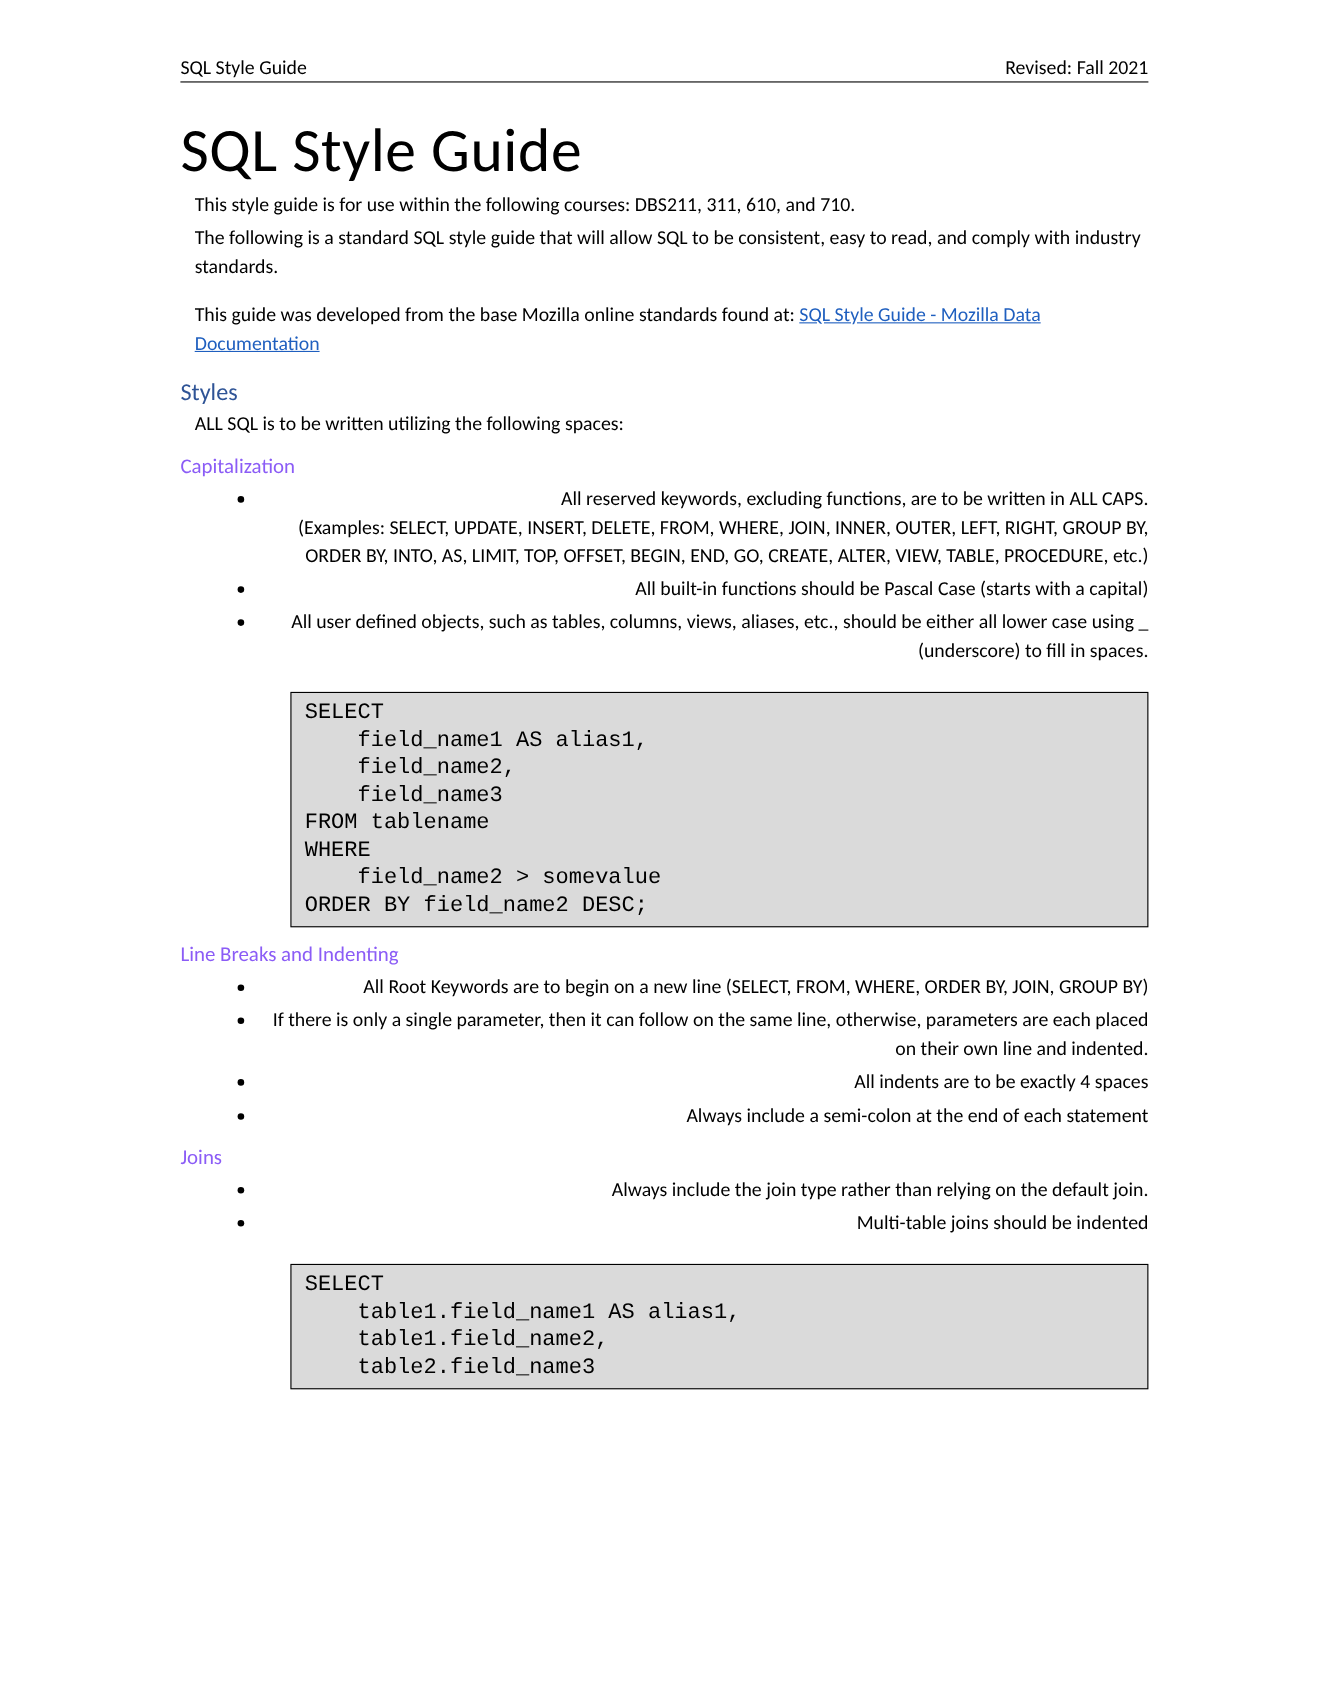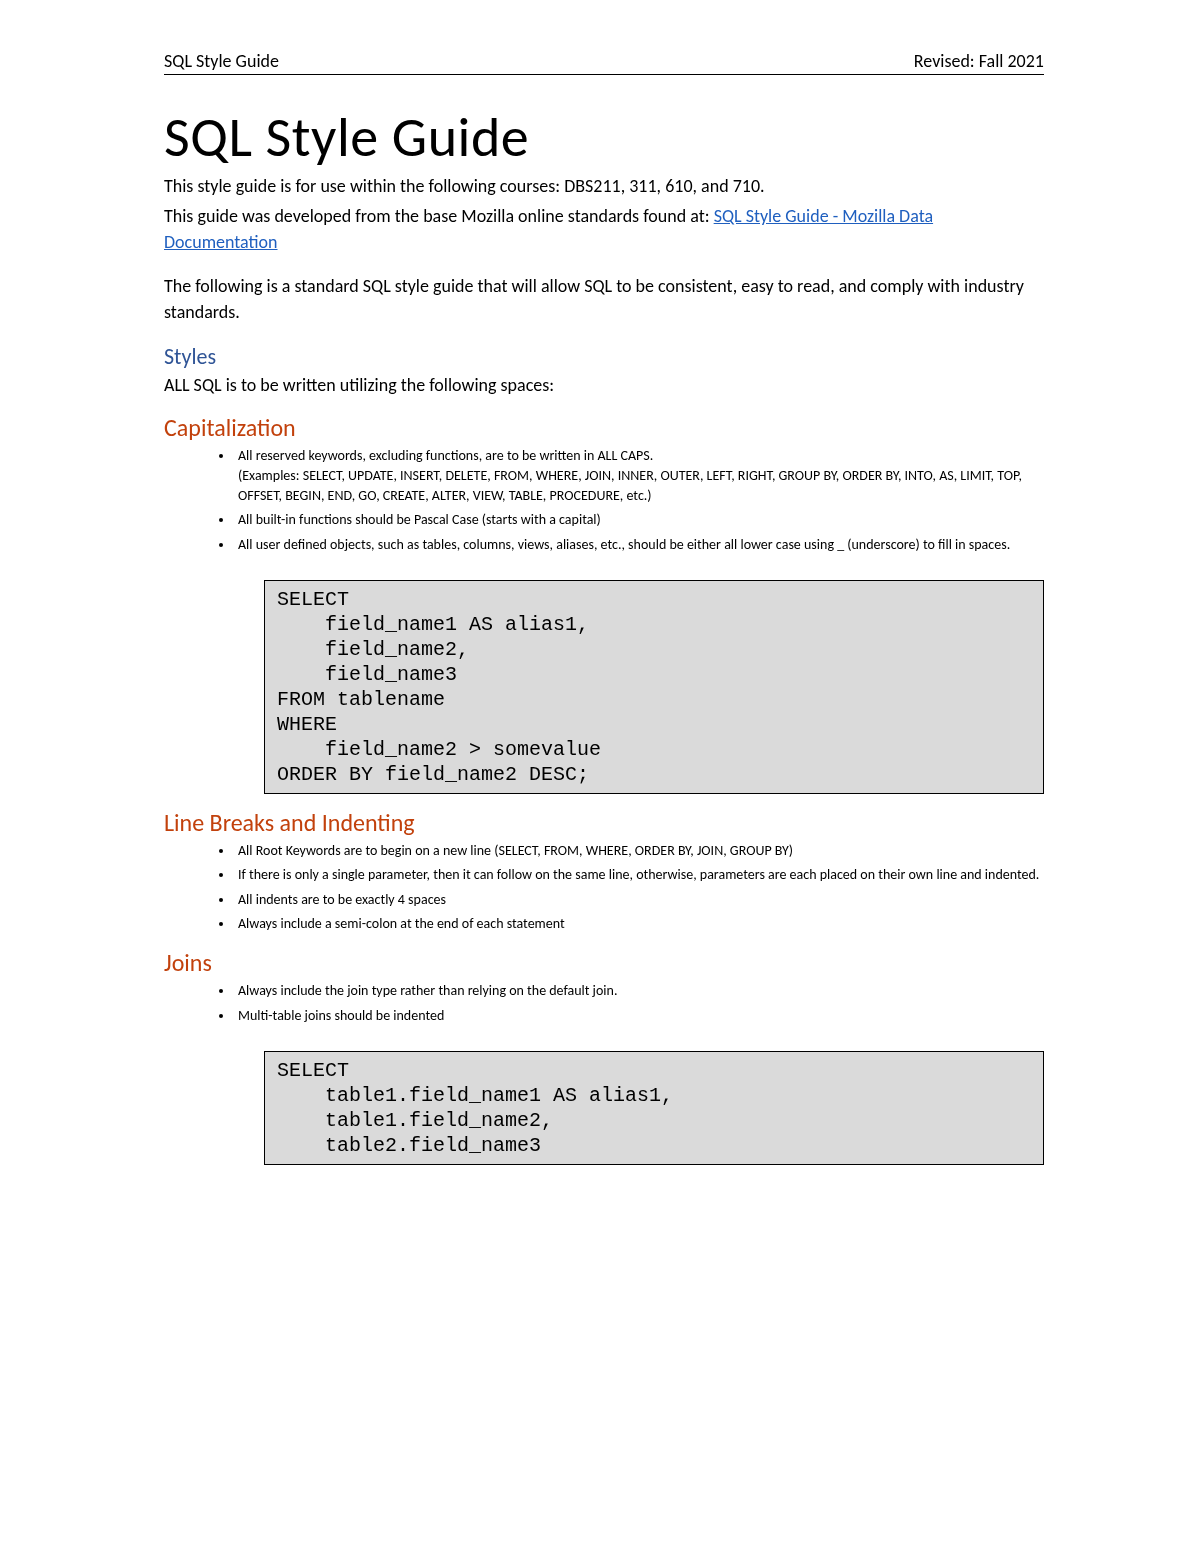--- a/index.html
+++ b/index.html
@@ -28,47 +28,48 @@
   h1.title {
     font-size: 56px;
     font-weight: 400;
     margin: 20px 0 2px 0;
     letter-spacing: 0.5px;
     color: #000;
   }
   .body-text {
     font-size: 18px;
     line-height: 1.45;
-    margin: 4px 0 18px 0;
+    margin: 4px 0 18px 13px;
   }
   .body-text.tight {
     margin-top: 2px;
     margin-bottom: 4px;
   }
   a.link {
     color: #1f5fbf;
     text-decoration: underline;
   }
   h2.section {
     color: #2f5496;
     font-size: 22px;
     font-weight: 400;
     margin: 18px 0 0 0;
   }
   h3.subsection {
-    color: #c2410c;
-    font-size: 24px;
+    color: #8b5cf6;
+    font-size: 19px;
     font-weight: 400;
     margin: 14px 0 2px 0;
   }
   ul.bullets {
     margin: 4px 0 12px 0;
     padding-left: 70px;
-    font-size: 14px;
+    font-size: 18px;
     line-height: 1.45;
+    text-align: right;
   }
   ul.bullets li {
     margin-bottom: 4px;
     padding-left: 4px;
   }
   .codeblock {
     background: #dadada;
     border: 1.5px solid #000;
     margin: 25px 0 14px 100px;
     padding: 6px 10px 6px 12px;
@@ -86,25 +87,25 @@
 
   <div class="header-row">
     <span>SQL Style Guide</span>
     <span>Revised: Fall 2021</span>
   </div>
 
   <h1 class="title">SQL Style Guide</h1>
 
   <p class="body-text tight">This style guide is for use within the following courses: DBS211, 311, 610, and 710.</p>
 
+  <p class="body-text">The following is a standard SQL style guide that will allow SQL to be consistent, easy to read, and comply with industry standards.</p>
+
   <p class="body-text">
     <span>This guide was developed from the base Mozilla online standards found at: </span><a class="link" href="#">SQL Style Guide - Mozilla Data Documentation</a>
   </p>
-
-  <p class="body-text">The following is a standard SQL style guide that will allow SQL to be consistent, easy to read, and comply with industry standards.</p>
 
   <h2 class="section">Styles</h2>
   <p class="body-text tight">ALL SQL is to be written utilizing the following spaces:</p>
 
   <h3 class="subsection">Capitalization</h3>
   <ul class="bullets">
     <li style="white-space:pre-line;">All reserved keywords, excluding functions, are to be written in ALL CAPS.
 (Examples: SELECT, UPDATE, INSERT, DELETE, FROM, WHERE, JOIN, INNER, OUTER, LEFT, RIGHT, GROUP BY, ORDER BY, INTO, AS, LIMIT, TOP, OFFSET, BEGIN, END, GO, CREATE, ALTER, VIEW, TABLE, PROCEDURE, etc.)</li>
     <li>All built-in functions should be Pascal Case (starts with a capital)</li>
     <li>All user defined objects, such as tables, columns, views, aliases, etc., should be either all lower case using _ (underscore) to fill in spaces.</li>

